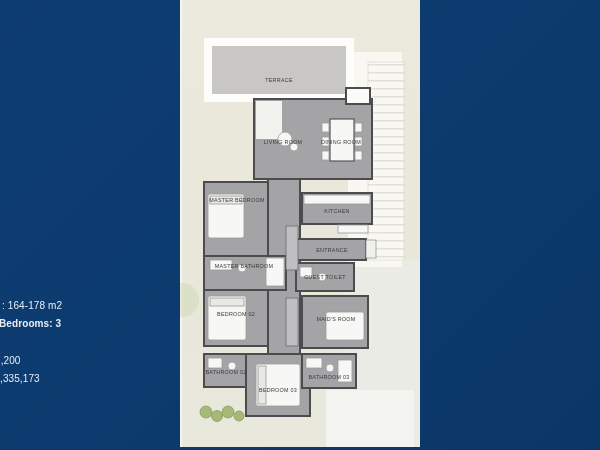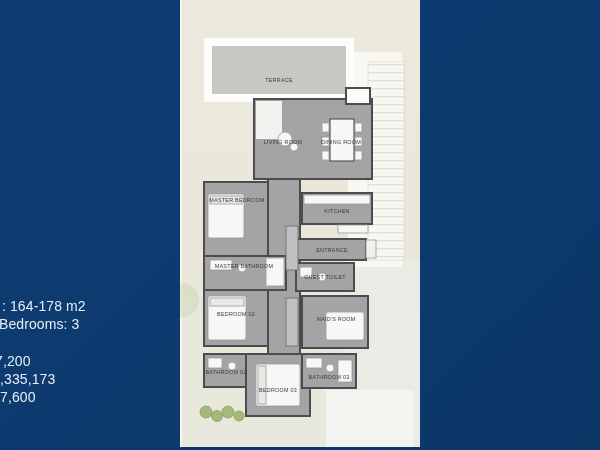--- a/index.html
+++ b/index.html
@@ -6,24 +6,24 @@
   body{
     width:600px;height:450px;overflow:hidden;position:relative;
     background:#0d3b6f;
     font-family:"Liberation Sans",sans-serif;
   }
   .stage{position:absolute;inset:0;background:linear-gradient(135deg,#0e3d73 0%,#0c3a6d 60%,#0b3767 100%);}
 
   
   .info{
     position:absolute;left:2px;top:297px;color:#e7edf6;
-    font-size:14px;line-height:18px;letter-spacing:.1px;
+    font-size:10px;line-height:18px;letter-spacing:.1px;
   }
   .info .ln{white-space:nowrap;}
-  .info .ln3{margin-left:-3px;}
+  .info .ln3{margin-left:-3px;font-weight:bold;}
   .info .ln4{margin-top:19px;margin-left:-7px;}
   .info .ln5{margin-left:-2px;}
   .info .ln6{margin-left:-2px;}
 
   
   .plan{
     position:absolute;left:180px;top:0;width:240px;height:447px;
     background:linear-gradient(180deg,#ebeadd 0%,#e8e7da 55%,#e9e8dd 100%);
     box-shadow:inset 2px 0 0 rgba(255,255,255,.55);
   }
@@ -37,21 +37,20 @@
 </head>
 <body>
 
 <div class="stage"></div>
 
 <div class="info">
   <div class="ln ln1">: 164-178 m2</div>
   <div class="ln ln3">Bedrooms: 3</div>
   <div class="ln ln4">7,200</div>
   <div class="ln ln5">,335,173</div>
-  <div class="ln ln6">7,600</div>
 </div>
 
 <div class="plan">
 <svg width="240" height="447" viewBox="0 0 240 447">
   <defs>
     <pattern id="slats" width="8" height="8" patternUnits="userSpaceOnUse">
       <rect width="8" height="8" fill="#f8f7f2"></rect>
       <rect y="0" width="8" height="1.4" fill="#e0dfd8"></rect>
     </pattern>
   </defs>

